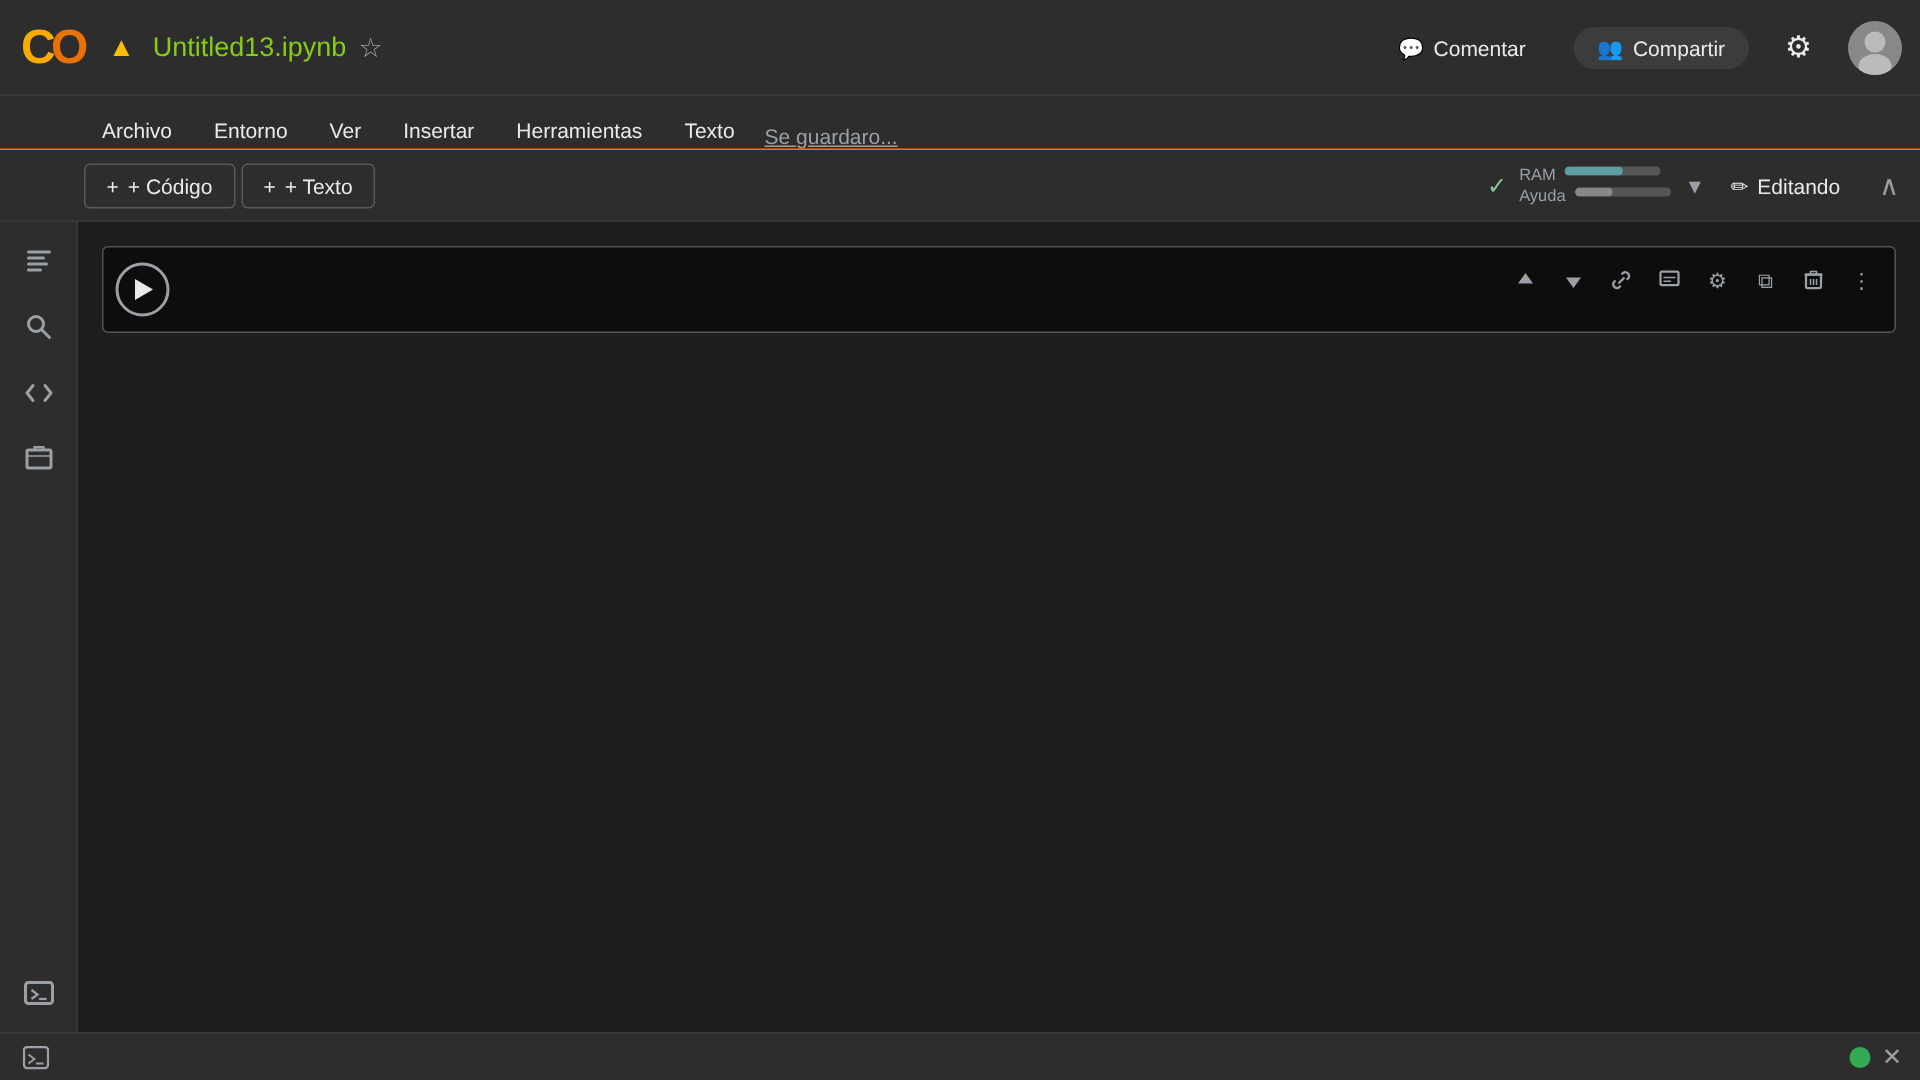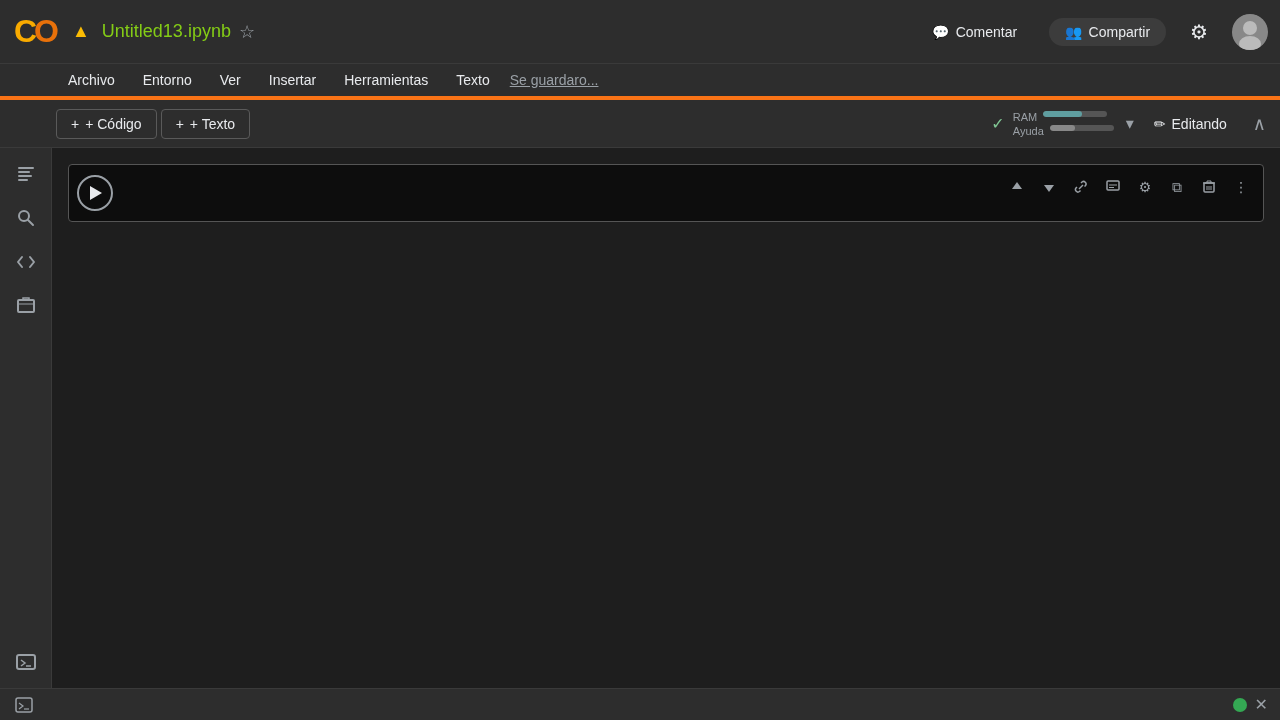--- a/index.html
+++ b/index.html
@@ -99,25 +99,25 @@
       cursor: pointer;
       display: flex;
       align-items: center;
       justify-content: center;
       font-size: 16px;
     }
 
     
     #menu-bar {
       display: flex;
-      align-items: center;
+      align-items: flex-end;
       background: #2d2d2d;
       height: 36px;
       padding: 0 8px 0 56px;
-      border-bottom: 4px solid #f97316;
+      border-bottom: 1px solid #f97316;
       gap: 4px;
     }
 
     .menu-item {
       padding: 4px 12px;
       cursor: pointer;
       border-radius: 4px;
       color: #e8eaed;
       font-size: 14px;
     }

